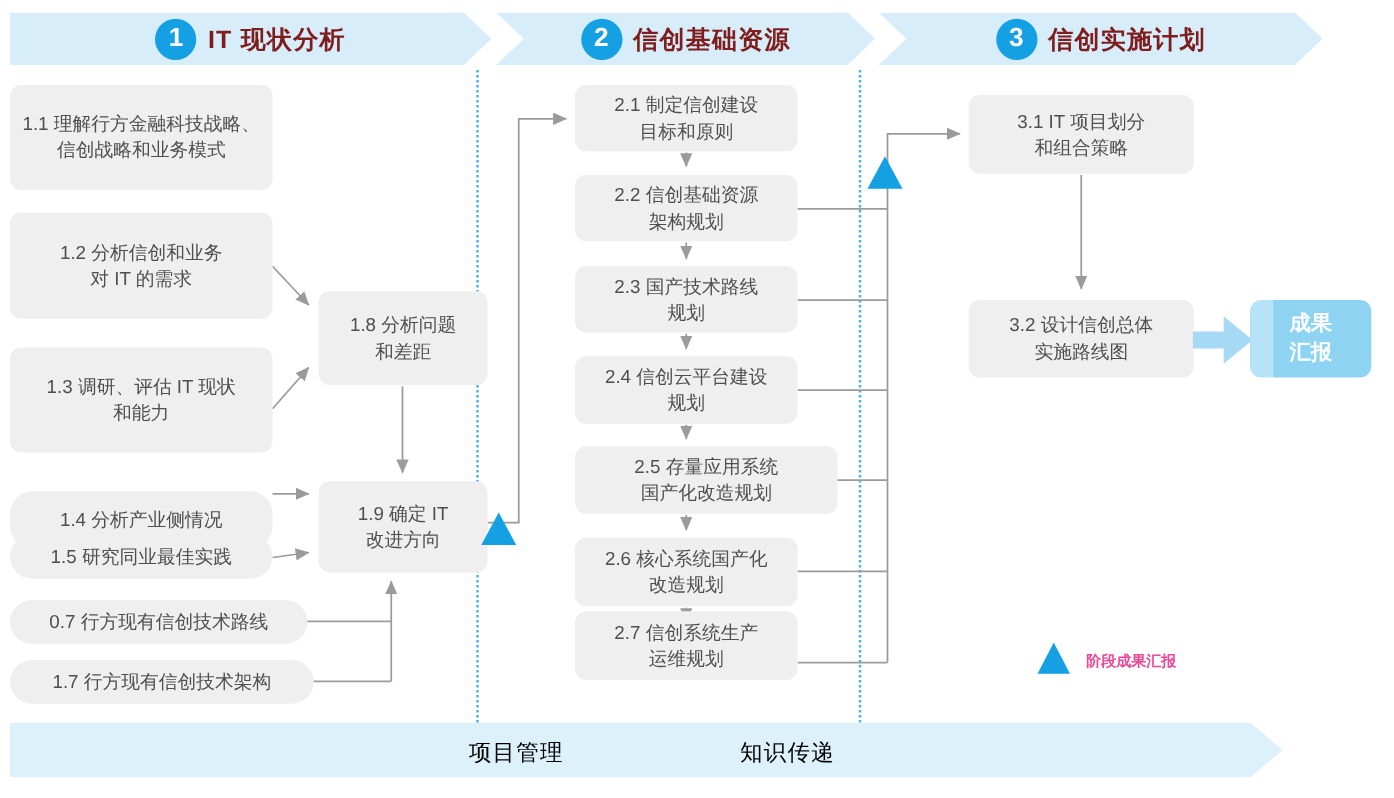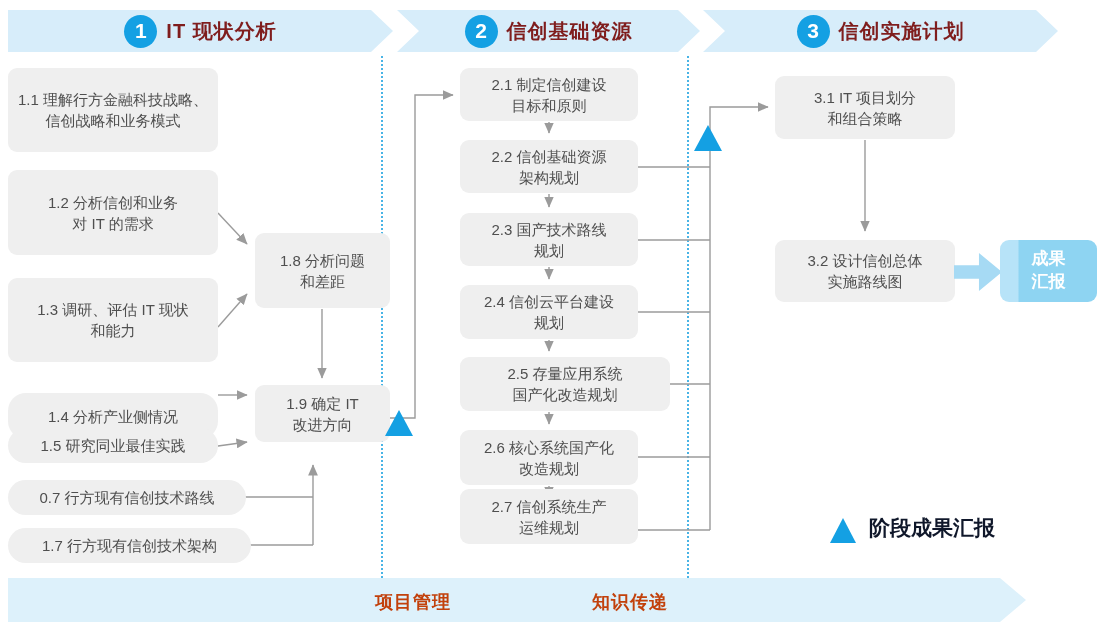--- a/index.html
+++ b/index.html
@@ -34,26 +34,26 @@
            color:#ffffff;font-weight:bold;font-size:17px;line-height:1.35;
            display:flex;align-items:center;justify-content:center;text-align:center;white-space:pre-line;}
 
   
   .fat-arrow{position:absolute;left:954px;top:253px;width:48px;height:38px;background:#a6daf4;
              clip-path:polygon(0 32%,52% 32%,52% 0,100% 50%,52% 100%,52% 68%,0 68%);}
 
   
   .legend{position:absolute;left:830px;top:514px;display:flex;align-items:flex-end;gap:13px;}
   .legend .tri-s{position:static;border-left:13px solid transparent;border-right:13px solid transparent;border-bottom:25px solid #14a0e3;width:0;height:0;}
-  .legend-label{color:#0f172a;font-weight:bold;font-size:21px;padding-bottom:1px;white-space:nowrap;}
+  .legend-label{color:#ec4899;font-weight:bold;font-size:12px;padding-bottom:1px;white-space:nowrap;}
 
   
   .footer-banner{position:absolute;left:8px;top:578px;width:1018px;height:44px;background:#ddf1fb;
                  clip-path:polygon(0 0,calc(100% - 26px) 0,100% 50%,calc(100% - 26px) 100%,0 100%);}
-  .footer-item{position:absolute;top:590px;color:#c2410c;font-weight:bold;font-size:18px;letter-spacing:1px;white-space:nowrap;}
+  .footer-item{position:absolute;top:590px;color:#000000;font-weight:normal;font-size:18px;letter-spacing:1px;white-space:nowrap;}
 
   svg.wires{position:absolute;left:0;top:0;pointer-events:none;}
 </style>
 </head>
 <body>
 
 <div id="canvas">
 
   <div class="banner pt" style="left:8px;width:385px;">
     <span class="num-badge">1</span>
@@ -109,21 +109,21 @@
   <div class="gbox" style="left:8px;top:170px;width:210px;height:85px;text-align:center;">1.2 分析信创和业务
 对 IT 的需求</div>
   <div class="gbox" style="left:8px;top:278px;width:210px;height:84px;">1.3 调研、评估 IT 现状
 和能力</div>
   <div class="gbox pill" style="left:8px;top:378px;width:210px;height:46px;margin-top:15px;">1.4 分析产业侧情况</div>
   <div class="gbox pill" style="left:8px;top:428px;width:210px;height:35px;">1.5 研究同业最佳实践</div>
   <div class="gbox pill" style="left:8px;top:480px;width:238px;height:35px;">0.7 行方现有信创技术路线</div>
   <div class="gbox pill" style="left:8px;top:528px;width:243px;height:35px;">1.7 行方现有信创技术架构</div>
   <div class="gbox" style="left:255px;top:233px;width:135px;height:75px;">1.8 分析问题
 和差距</div>
-  <div class="gbox" style="left:255px;top:385px;width:135px;height:57px;">1.9 确定 IT
+  <div class="gbox" style="left:255px;top:385px;width:135px;height:73px;">1.9 确定 IT
 改进方向</div>
 
   <div class="gbox" style="left:460px;top:68px;width:178px;height:53px;">2.1 制定信创建设
 目标和原则</div>
   <div class="gbox" style="left:460px;top:140px;width:178px;height:53px;">2.2 信创基础资源
 架构规划</div>
   <div class="gbox" style="left:460px;top:213px;width:178px;height:53px;">2.3 国产技术路线
 规划</div>
   <div class="gbox" style="left:460px;top:285px;width:178px;height:54px;">2.4 信创云平台建设
 规划</div>

